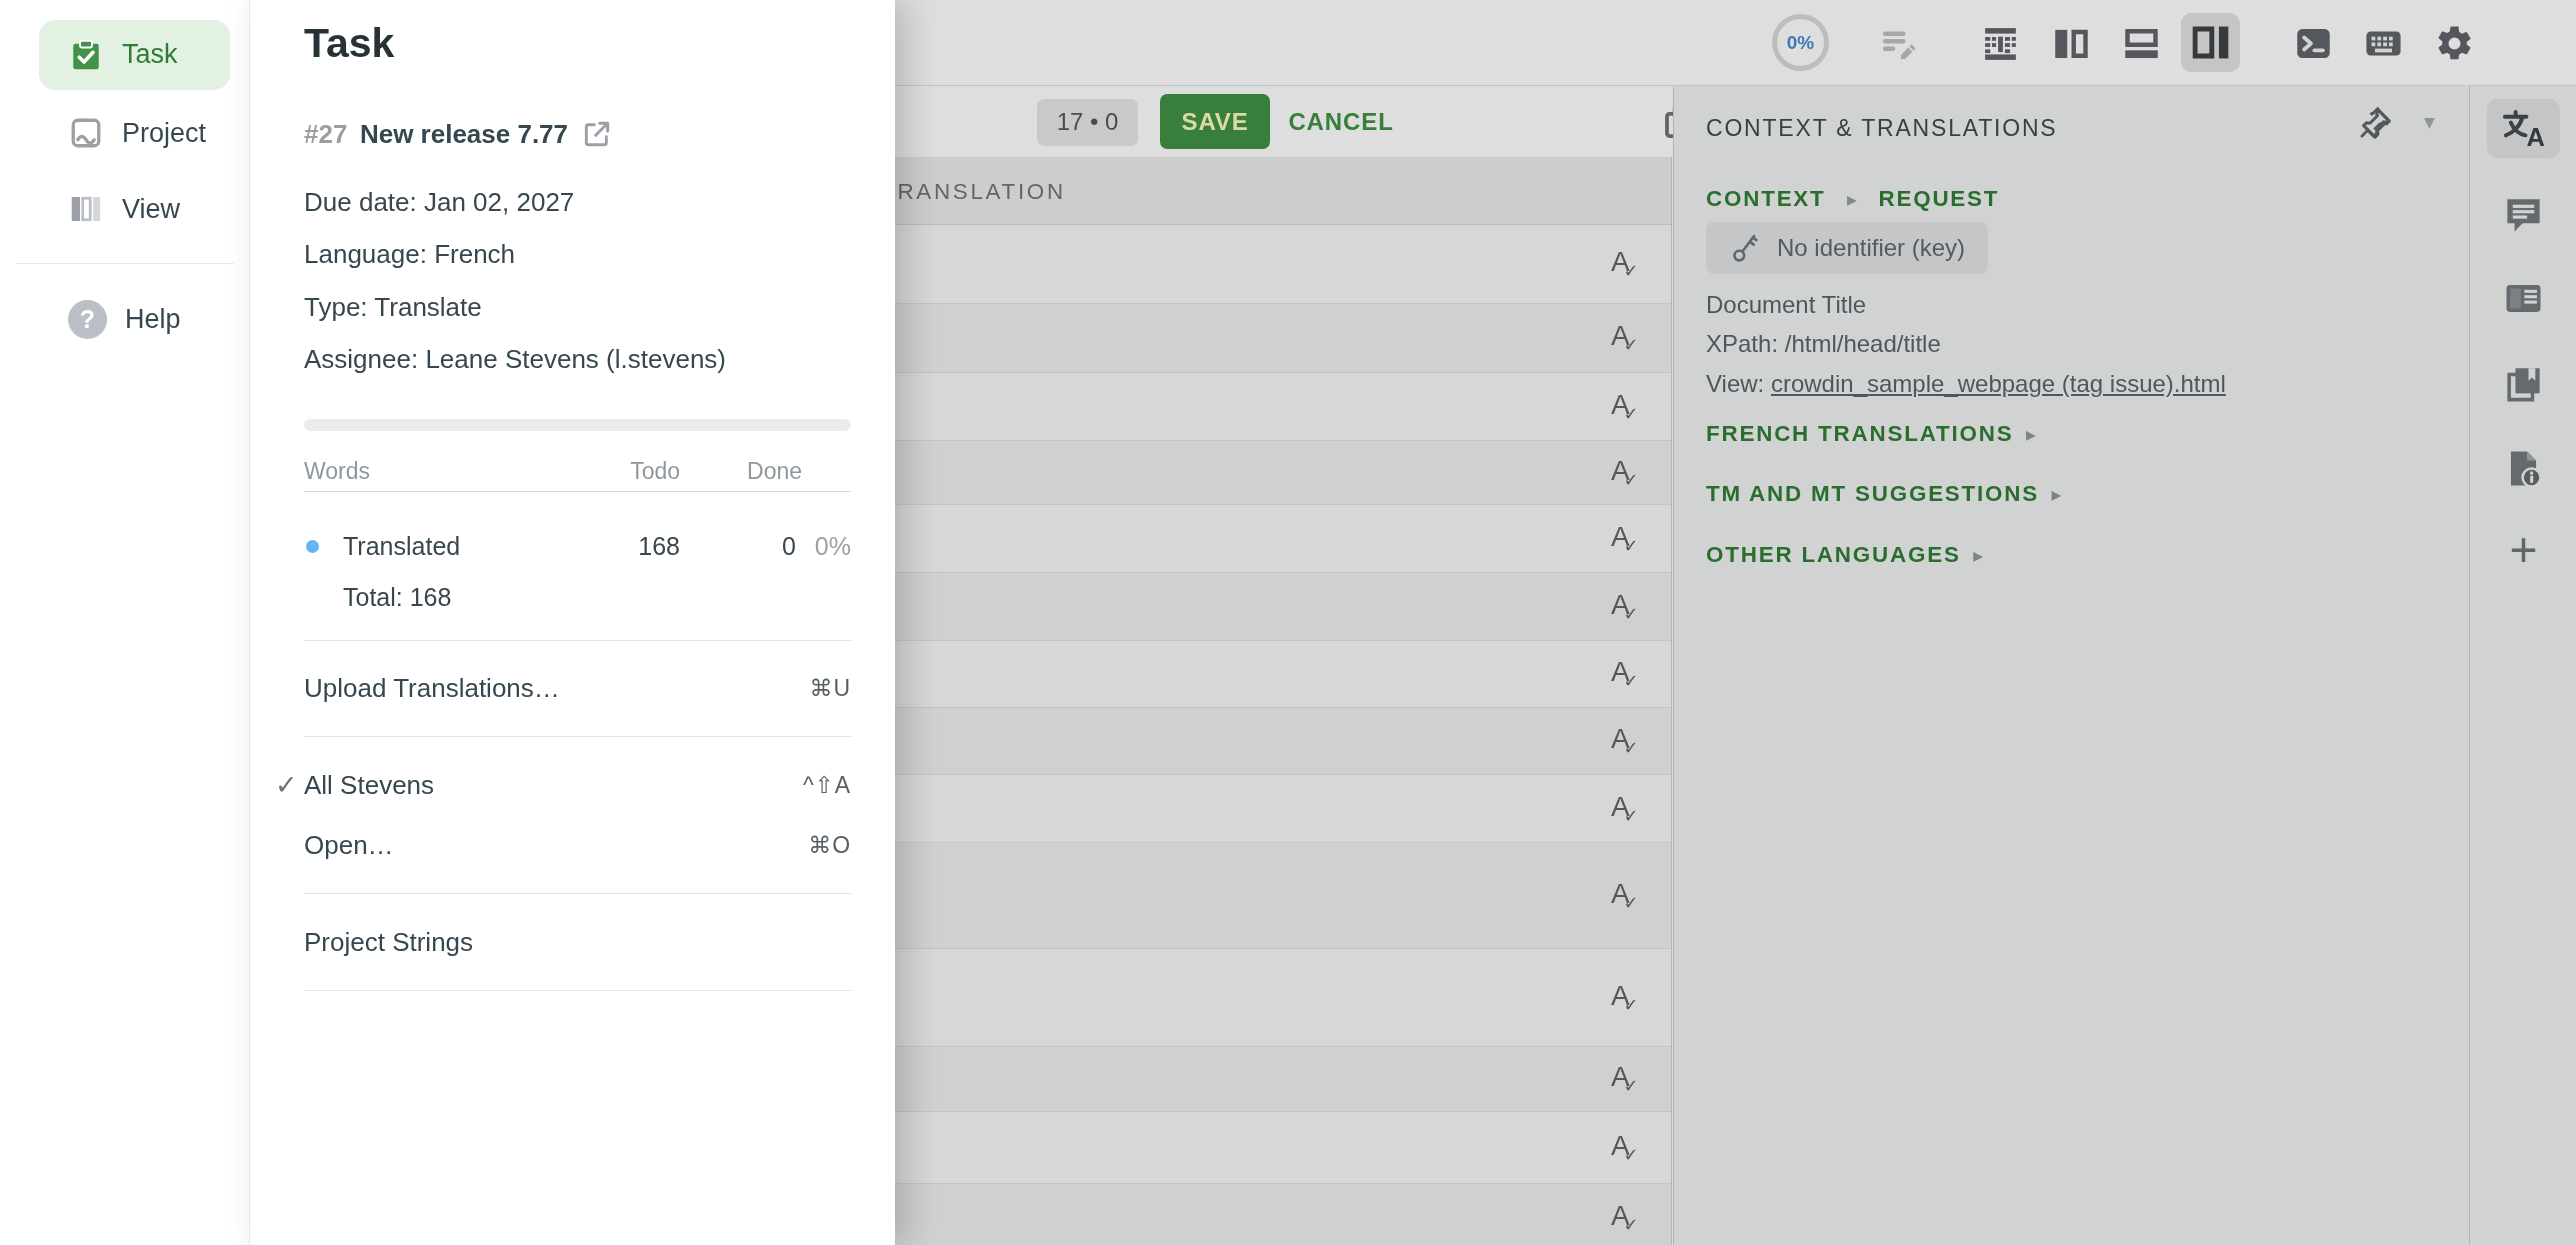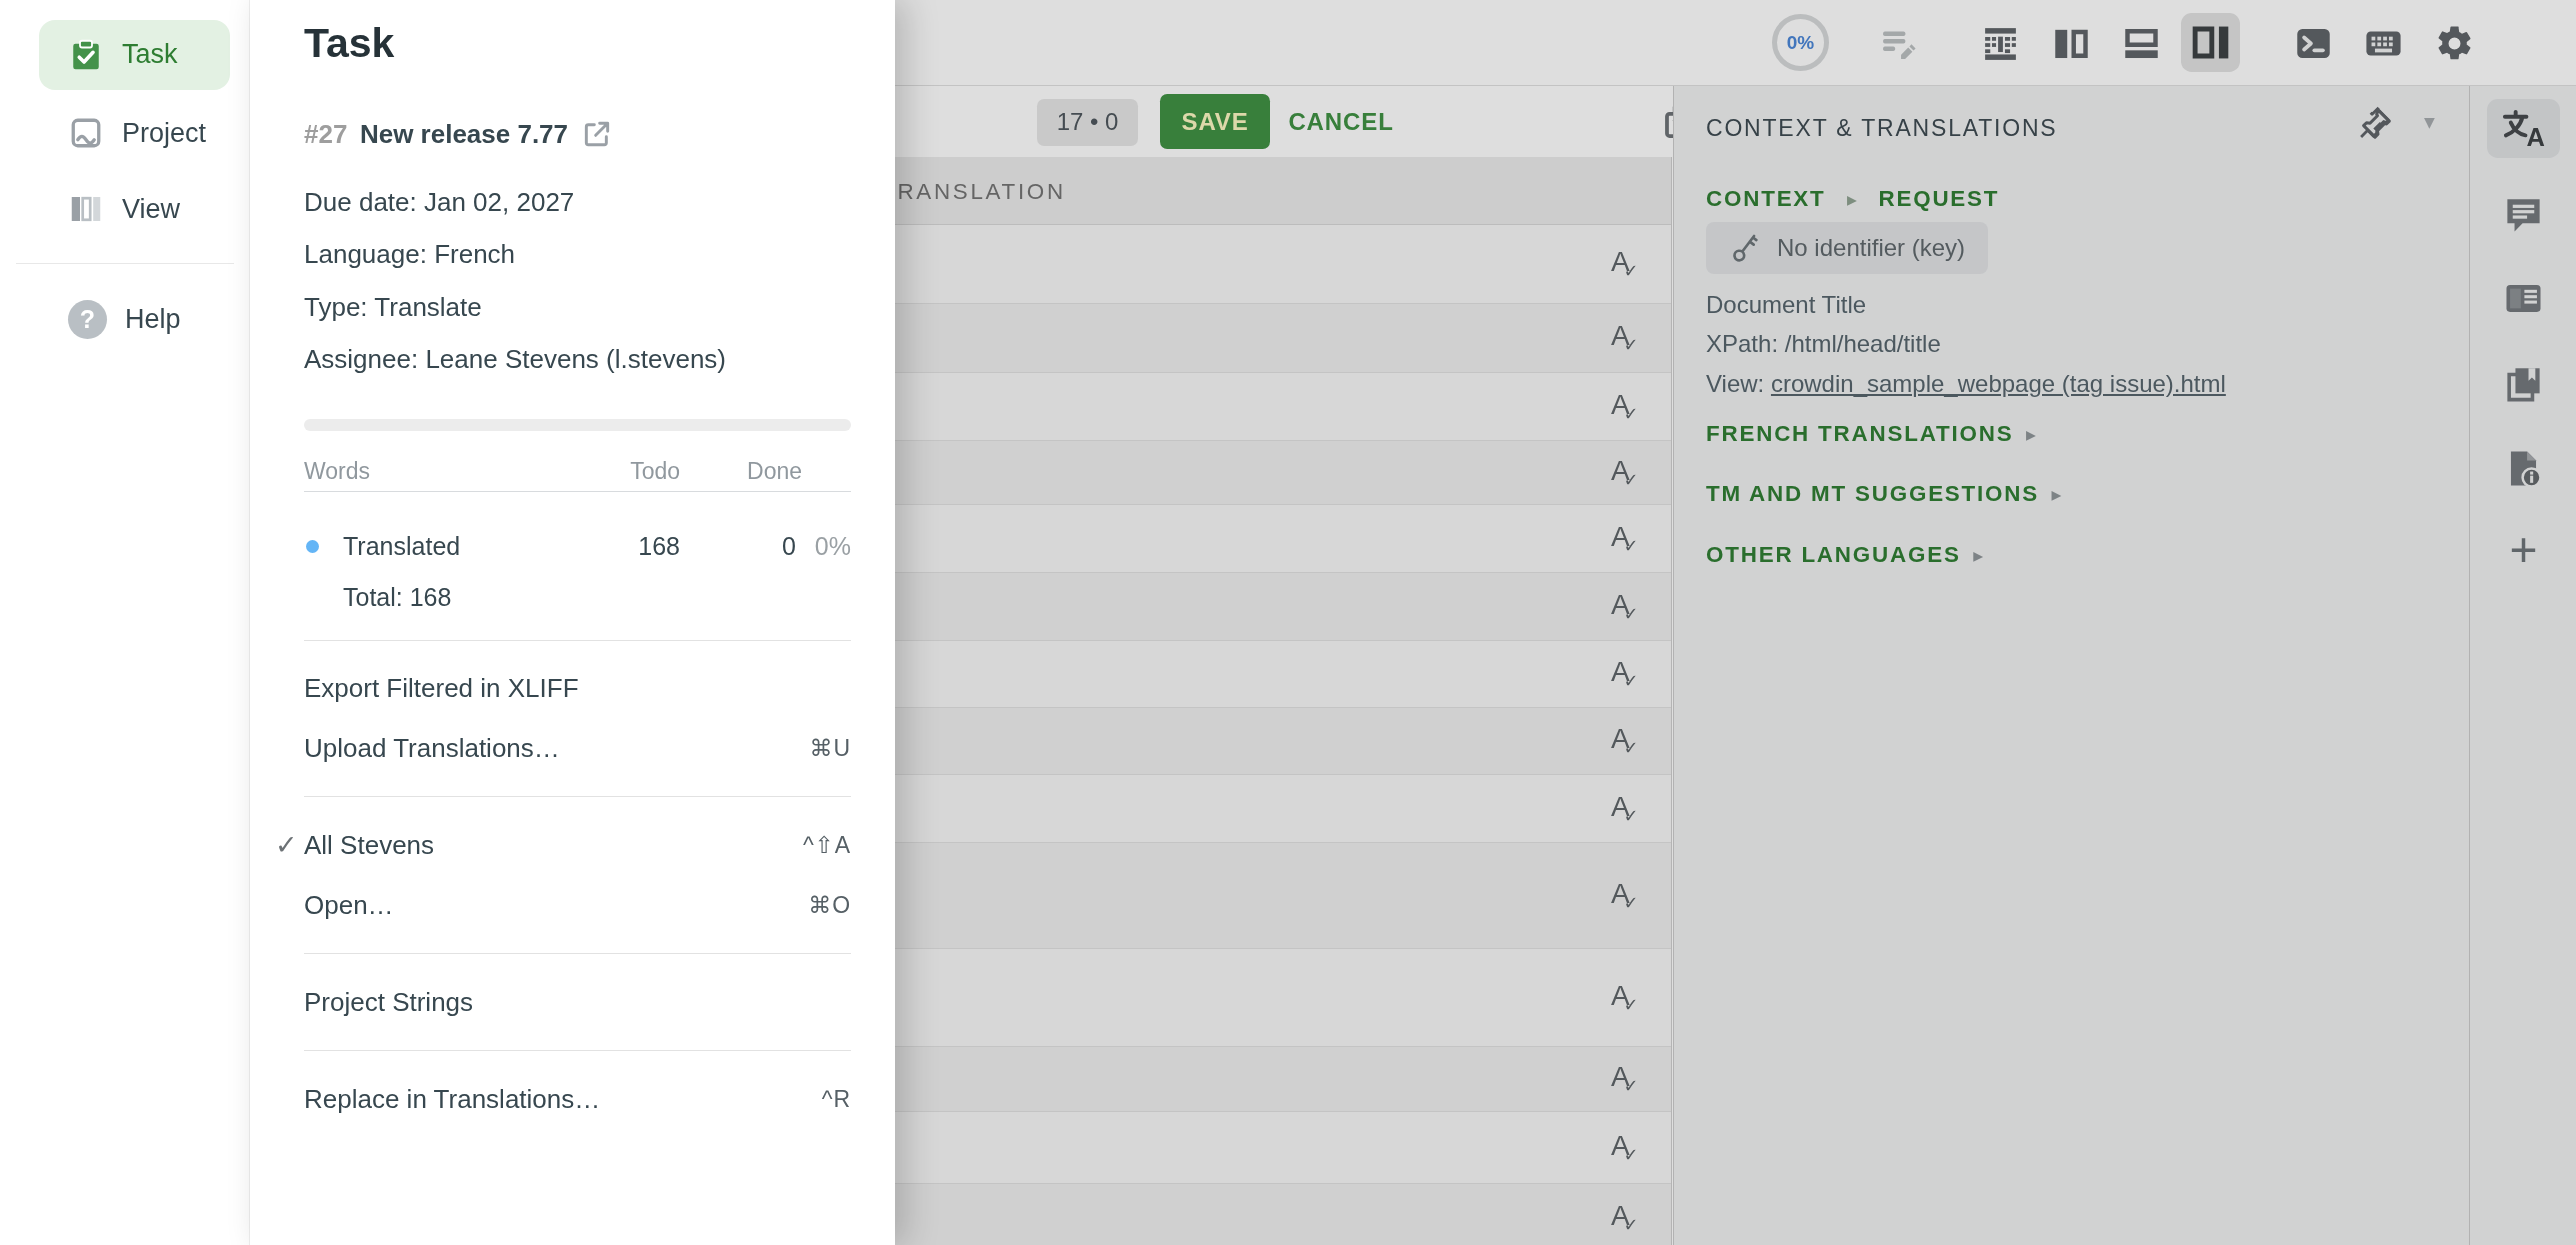--- a/index.html
+++ b/index.html
@@ -510,42 +510,34 @@
     <span class="wr-label">Translated</span>
     <span class="wr-todo">168</span>
     <span class="wr-done">0</span>
     <span class="wr-pct">0%</span>
   </div>
   <div class="words-total">Total: 168</div>
   <div class="words-bottom-divider"></div>
 
   <div class="tp-menu" id="task-menu">
       <div class="menu-item">
-        <span class="mi-label">Export Filtered in XLIFF</span>
-        <span class="mi-short"></span>
-      </div>
-      <div class="menu-item">
         <span class="mi-label">Upload Translations…</span>
         <span class="mi-short">⌘U</span>
       </div>
       <div class="menu-divider"></div>
       <div class="menu-item">
         <span class="mi-check">✓</span>
         <span class="mi-label">All Stevens</span>
         <span class="mi-short">^⇧A</span>
       </div>
       <div class="menu-item">
         <span class="mi-label">Open…</span>
         <span class="mi-short">⌘O</span>
       </div>
       <div class="menu-divider"></div>
       <div class="menu-item">
         <span class="mi-label">Project Strings</span>
         <span class="mi-short"></span>
       </div>
       <div class="menu-divider"></div>
-      <div class="menu-item">
-        <span class="mi-label">Replace in Translations…</span>
-        <span class="mi-short">^R</span>
-      </div>
     </div>
 </div>
 
 
 </body></html>

